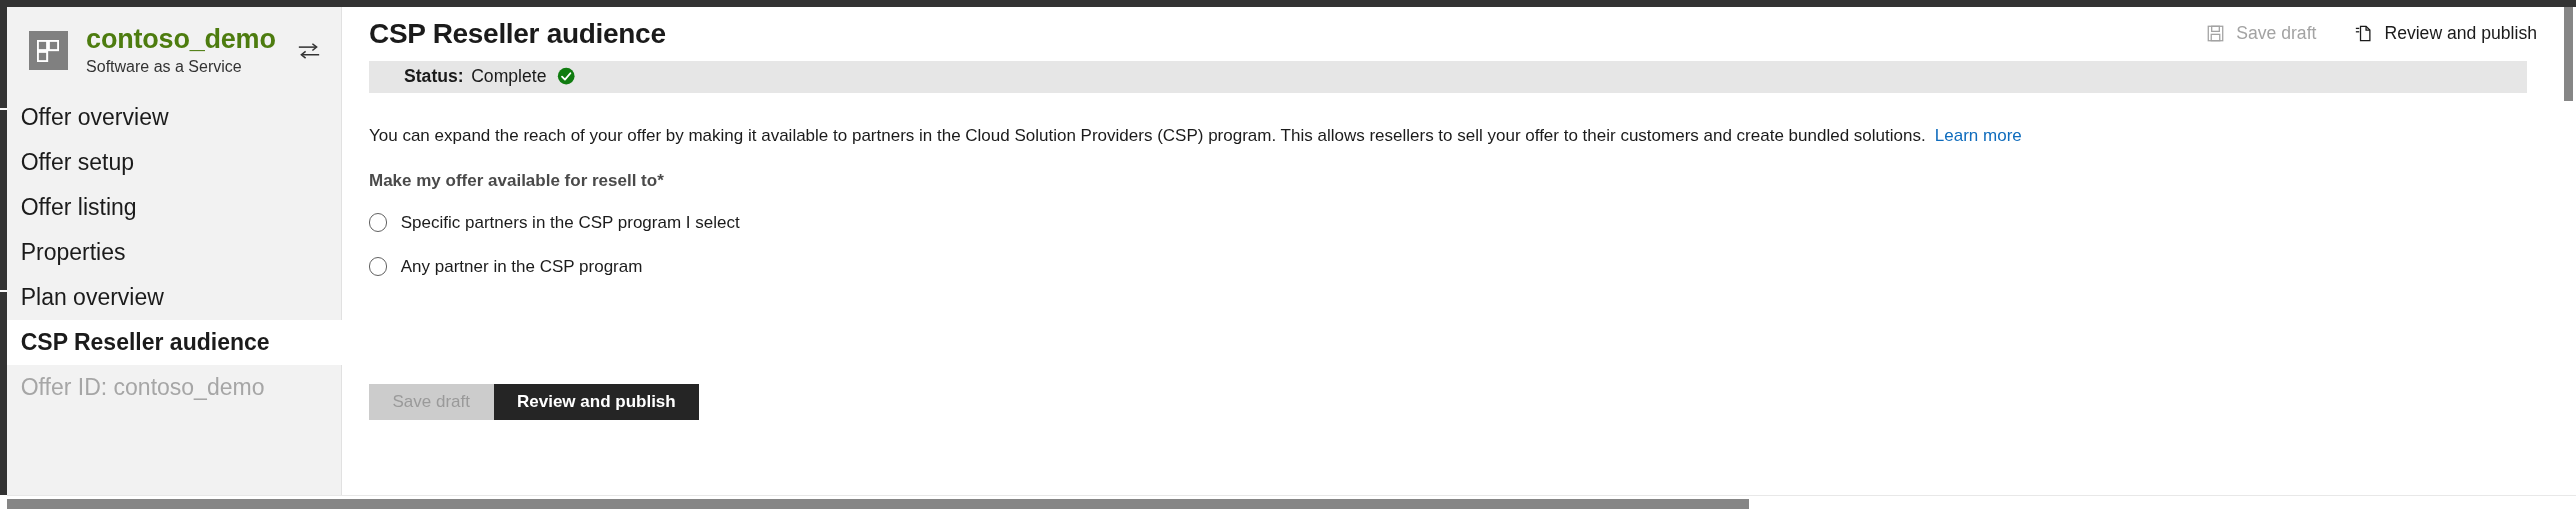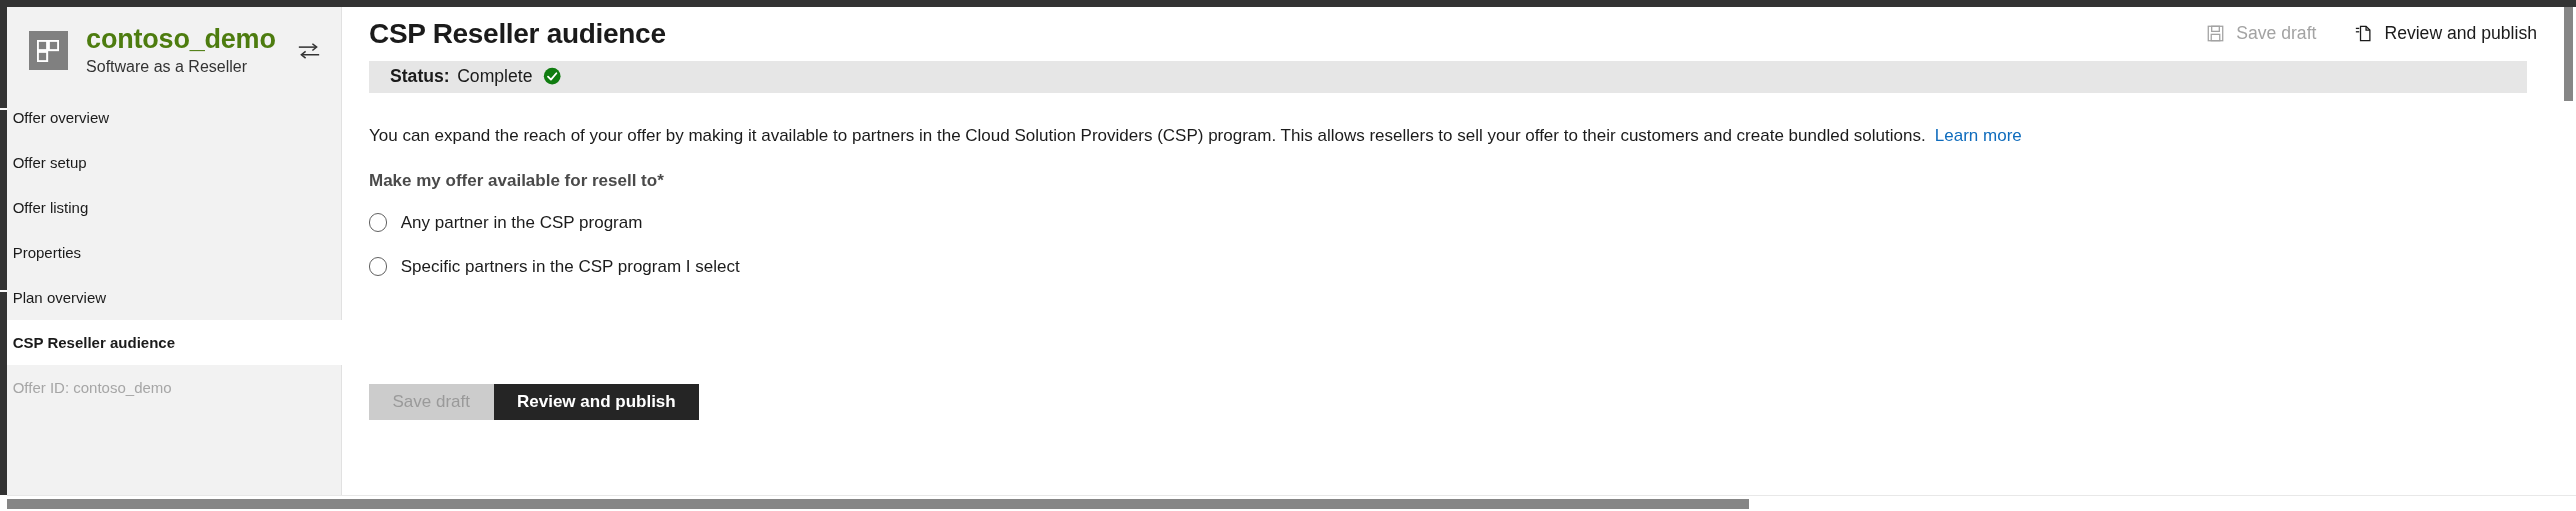--- a/index.html
+++ b/index.html
@@ -113,22 +113,22 @@
   .nav {
     position: absolute;
     left: 0; top: 88px;
     width: 335px;
   }
 
   .nav-item {
     height: 45px;
     display: flex;
     align-items: center;
-    padding-left: 6px;
-    font-size: 15px;
+    padding-left: 14px;
+    font-size: 23px;
     color: #1b1b1b;
     white-space: nowrap;
     cursor: pointer;
   }
   .nav-item.active {
     background: #ffffff;
     font-weight: 700;
   }
   .nav-item.muted {
     color: #a6a6a6;
@@ -193,21 +193,21 @@
   }
 
   .status-bar {
     position: absolute;
     left: 26px; top: 54px;
     width: 2158px;
     height: 32px;
     background: #e6e6e6;
     display: flex;
     align-items: center;
-    padding-left: 21px;
+    padding-left: 35px;
     gap: 7.5px;
   }
   .status-label {
     font-size: 17.6px;
     font-weight: 700;
     color: #1b1b1b;
   }
   .status-value {
     font-size: 17.6px;
     color: #1b1b1b;
@@ -361,21 +361,21 @@
     <div class="offer-head">
       <div class="offer-icon">
         <svg width="22" height="22" viewBox="0 0 26 26">
           <rect x="1" y="1" width="11" height="11" fill="none" stroke="#ffffff" stroke-width="2.4"></rect>
           <rect x="14" y="1" width="11" height="11" fill="none" stroke="#ffffff" stroke-width="2.4"></rect>
           <rect x="1" y="14" width="11" height="11" fill="none" stroke="#ffffff" stroke-width="2.4"></rect>
         </svg>
       </div>
       <div class="offer-text">
         <div class="offer-name">contoso_demo</div>
-        <div class="offer-sub">Software as a Reseller</div>
+        <div class="offer-sub">Software as a Service</div>
       </div>
       <div class="swap-icon">
         <svg width="22" height="17" viewBox="0 0 26 20">
           <line x1="1" y1="6" x2="21" y2="6" stroke="#333" stroke-width="1.8"></line>
           <polyline points="17,2 22,6 17,10" fill="none" stroke="#333" stroke-width="1.8"></polyline>
           <line x1="5" y1="15" x2="25" y2="15" stroke="#333" stroke-width="1.8"></line>
           <polyline points="9,11 4,15 9,19" fill="none" stroke="#333" stroke-width="1.8"></polyline>
         </svg>
       </div>
     </div>
@@ -450,25 +450,25 @@
 
     <div class="intro">
       <span>You can expand the reach of your offer by making it available to partners in the Cloud Solution Providers (CSP) program. This allows resellers to sell your offer to their customers and create bundled solutions.</span><a href="#">Learn more</a>
     </div>
 
     <div class="field-label">Make my offer available for resell to*</div>
 
     <div class="radio-group">
       <div class="radio-row">
         <span class="radio"></span>
-        <span class="radio-label">Any partner in the CSP program</span>
+        <span class="radio-label">Specific partners in the CSP program I select</span>
       </div>
       <div class="radio-row">
         <span class="radio"></span>
-        <span class="radio-label">Specific partners in the CSP program I select</span>
+        <span class="radio-label">Any partner in the CSP program</span>
       </div>
     </div>
 
     <div class="footer-actions">
       <button class="btn btn-secondary">Save draft</button>
       <button class="btn btn-primary">Review and publish</button>
     </div>
 
   </div>
 

